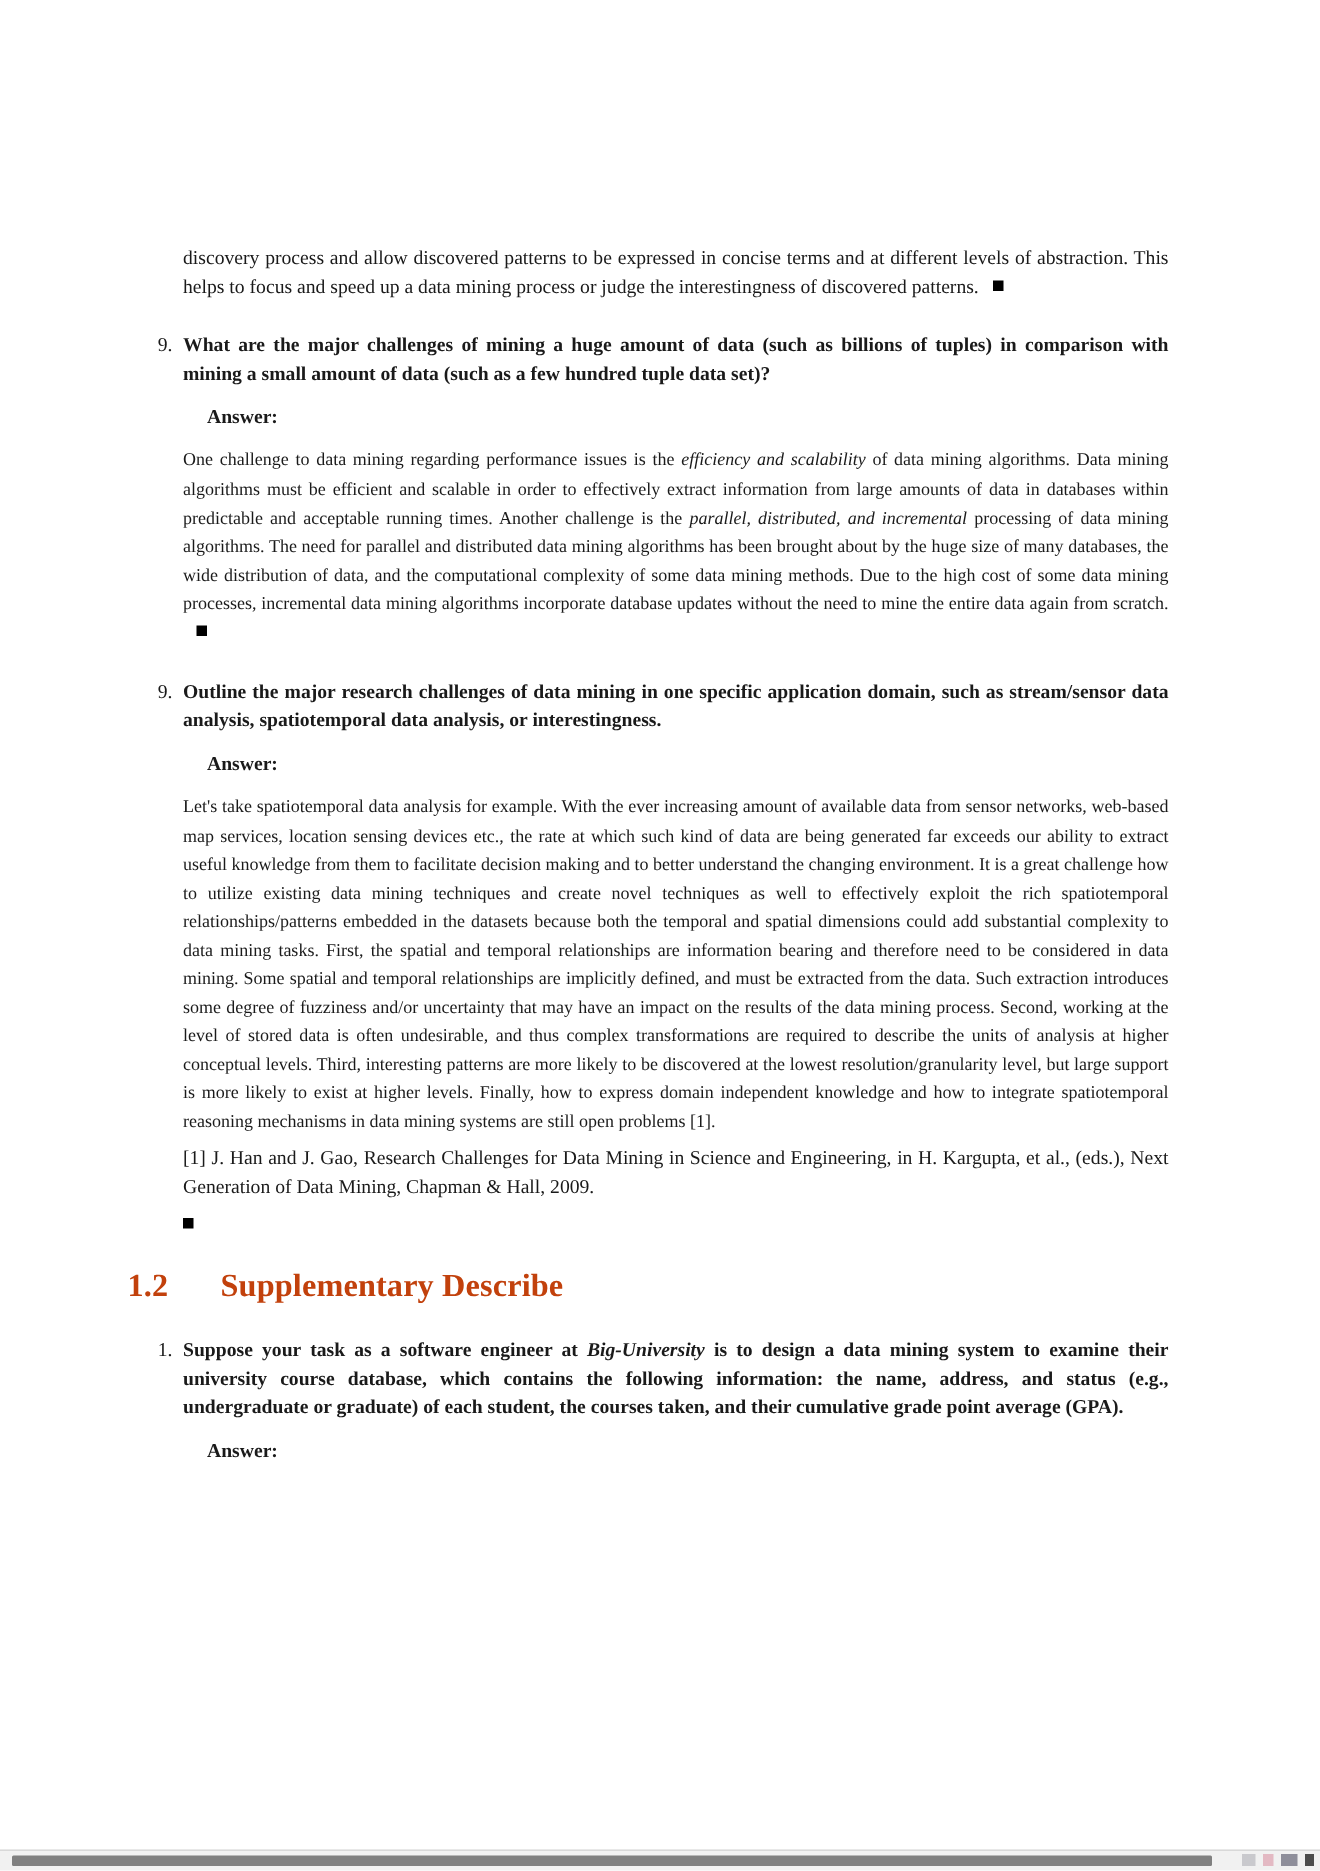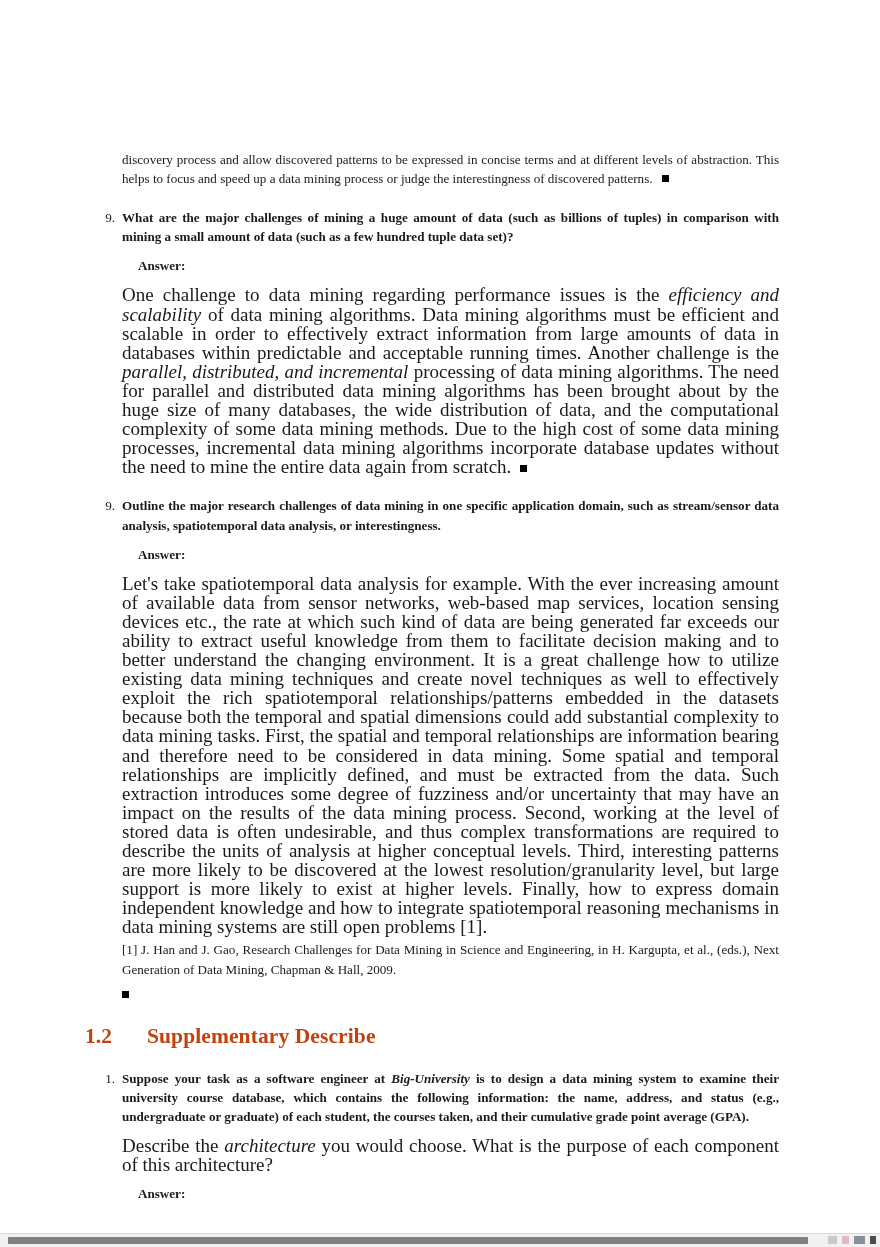--- a/index.html
+++ b/index.html
@@ -11,21 +11,21 @@
     width: 880px;
     height: 1247px;
     position: relative;
     overflow: hidden;
     font-family: "Liberation Serif", "DejaVu Serif", serif;
     color: #1a1a1a;
   }
 
   .page {
     position: absolute;
-    left: 0; top: 0;
+    left: 0; top: 12px;
     width: 880px;
     height: 1234px;
     background: #ffffff;
   }
 
   .content {
     position: absolute;
     left: 85px;
     top: 150px;
     width: 694px;
@@ -90,21 +90,21 @@
   }
 
   .answer-label {
     font-size: 13.1px;
     line-height: 19.1px;
     font-weight: bold;
     margin: 10px 0 0 16px;
   }
 
   .answer-body {
-    font-size: 19px;
+    font-size: 12px;
     line-height: 19.1px;
     text-align: justify;
     margin: 10px 0 0 0;
   }
 
   .ref-line {
     font-size: 13.1px;
     line-height: 19.1px;
     text-align: justify;
     margin: 4px 0 0 0;
@@ -203,21 +203,20 @@
     <h2 class="section-head">
       <span class="sec-num">1.2</span>
       <span class="sec-title">Supplementary Describe</span>
     </h2>
 
     <div class="gap-md"></div>
 
     <div class="item">
       <span class="num">1.</span>
       <p class="stem"><span>Suppose your task as a software engineer at </span><span class="italic">Big-University</span><span> is to design a data mining system to examine their university course database, which contains the following information: the name, address, and status (e.g., undergraduate or graduate) of each student, the courses taken, and their cumulative grade point average (GPA).</span></p>
-      <p class="answer-body"><span>Describe the </span><span class="italic">architecture</span><span> you would choose. What is the purpose of each component of this architecture?</span></p>
       <p class="answer-label">Answer:</p>
     </div>
 
   </div>
 </div>
 
 <div class="scroll-strip">
   <div class="scroll-thumb"></div>
   <div class="strip-marks">
     <i class="m1"></i>

